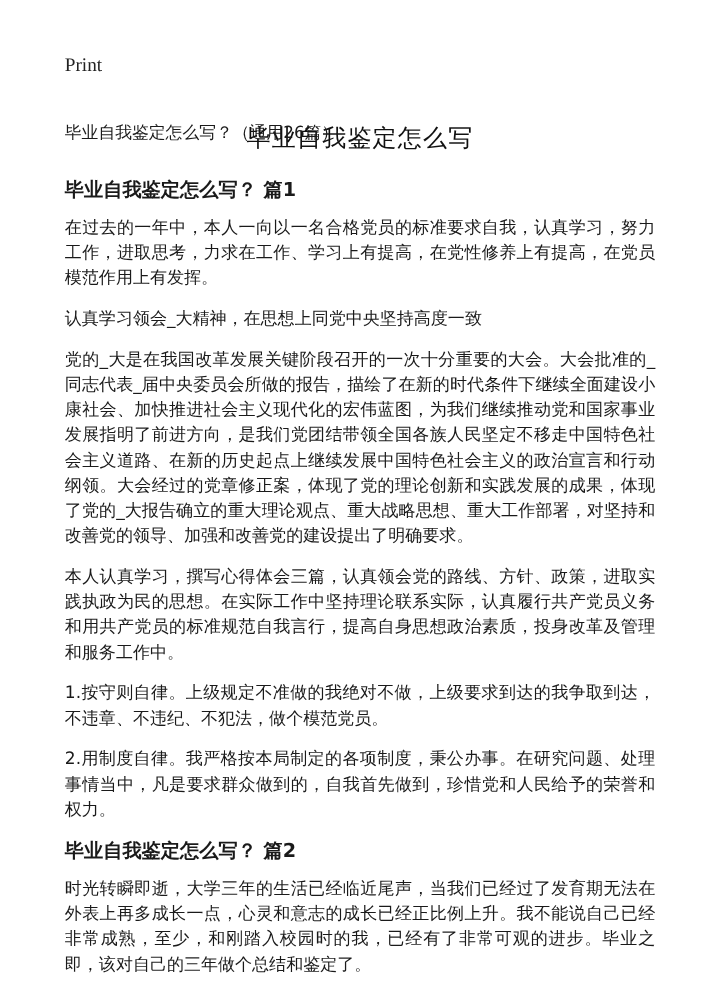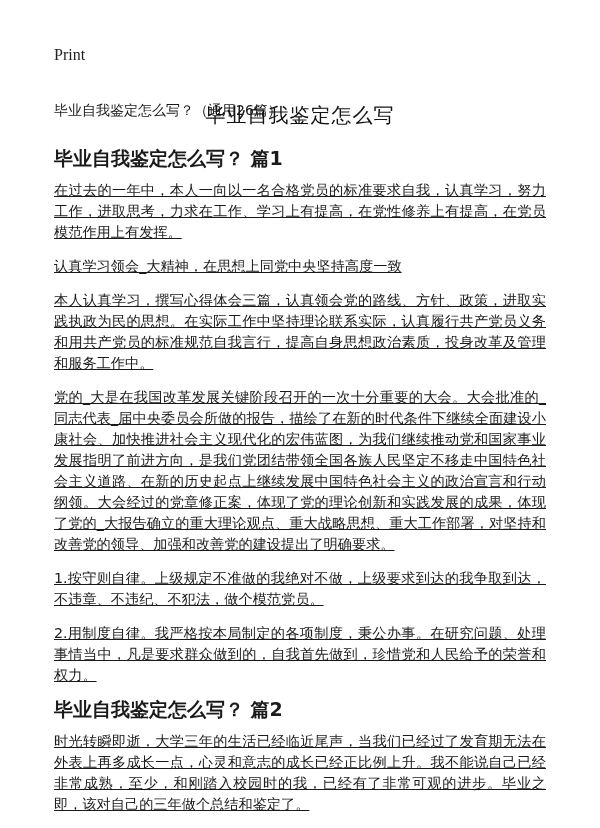--- a/index.html
+++ b/index.html
@@ -13,41 +13,41 @@
       position: absolute; top: 46px; left: 0;
       font-family: "Liberation Serif", "DejaVu Serif", serif;
       font-size: 16px; color: #222;
     }
     .doc-title {
       position: absolute; top: 78px; left: 0; width: 492px; text-align: center;
       font-size: 20px; font-weight: normal; color: #111; letter-spacing: 1px; margin-top: 24px;
     }
     .subtitle { position: absolute; top: 102px; left: 0; font-size: 14px; }
     .flow { position: absolute; top: 148px; left: 0; width: 492px; }
-    .sec-heading { font-size: 19px; font-weight: bold; margin: 0 0 12px 0; line-height: 20px; }
+    .sec-heading { font-size: 16px; font-weight: bold; margin: 0 0 12px 0; line-height: 20px; }
     .para {
       font-size: 14.2px; line-height: 21px; margin: 0 0 13px 0;
-      text-align: justify; word-break: break-all; text-decoration: underline;
+      text-align: justify; word-break: break-all;
     }
   </style>
 </head>
 <body>
 
 <div class="page">
   <div class="print-label">Print</div>
   <h1 class="doc-title">毕业自我鉴定怎么写</h1>
   <div class="subtitle">毕业自我鉴定怎么写？（通用26篇）</div>
 
   <div class="flow">
     <div>
       <div class="sec-heading">毕业自我鉴定怎么写？ 篇1</div>
       <p class="para">在过去的一年中，本人一向以一名合格党员的标准要求自我，认真学习，努力工作，进取思考，力求在工作、学习上有提高，在党性修养上有提高，在党员模范作用上有发挥。</p>
       <p class="para">认真学习领会_大精神，在思想上同党中央坚持高度一致</p>
+      <p class="para">党的_大是在我国改革发展关键阶段召开的一次十分重要的大会。大会批准的_同志代表_届中央委员会所做的报告，描绘了在新的时代条件下继续全面建设小康社会、加快推进社会主义现代化的宏伟蓝图，为我们继续推动党和国家事业发展指明了前进方向，是我们党团结带领全国各族人民坚定不移走中国特色社会主义道路、在新的历史起点上继续发展中国特色社会主义的政治宣言和行动纲领。大会经过的党章修正案，体现了党的理论创新和实践发展的成果，体现了党的_大报告确立的重大理论观点、重大战略思想、重大工作部署，对坚持和改善党的领导、加强和改善党的建设提出了明确要求。</p>
       <p class="para">本人认真学习，撰写心得体会三篇，认真领会党的路线、方针、政策，进取实践执政为民的思想。在实际工作中坚持理论联系实际，认真履行共产党员义务和用共产党员的标准规范自我言行，提高自身思想政治素质，投身改革及管理和服务工作中。</p>
-      <p class="para">党的_大是在我国改革发展关键阶段召开的一次十分重要的大会。大会批准的_同志代表_届中央委员会所做的报告，描绘了在新的时代条件下继续全面建设小康社会、加快推进社会主义现代化的宏伟蓝图，为我们继续推动党和国家事业发展指明了前进方向，是我们党团结带领全国各族人民坚定不移走中国特色社会主义道路、在新的历史起点上继续发展中国特色社会主义的政治宣言和行动纲领。大会经过的党章修正案，体现了党的理论创新和实践发展的成果，体现了党的_大报告确立的重大理论观点、重大战略思想、重大工作部署，对坚持和改善党的领导、加强和改善党的建设提出了明确要求。</p>
       <p class="para">1.按守则自律。上级规定不准做的我绝对不做，上级要求到达的我争取到达，不违章、不违纪、不犯法，做个模范党员。</p>
       <p class="para">2.用制度自律。我严格按本局制定的各项制度，秉公办事。在研究问题、处理事情当中，凡是要求群众做到的，自我首先做到，珍惜党和人民给予的荣誉和权力。</p>
     </div>
     <div>
       <div class="sec-heading">毕业自我鉴定怎么写？ 篇2</div>
       <p class="para">时光转瞬即逝，大学三年的生活已经临近尾声，当我们已经过了发育期无法在外表上再多成长一点，心灵和意志的成长已经正比例上升。我不能说自己已经非常成熟，至少，和刚踏入校园时的我，已经有了非常可观的进步。毕业之即，该对自己的三年做个总结和鉴定了。</p>
     </div>
   </div>
 </div>
 

